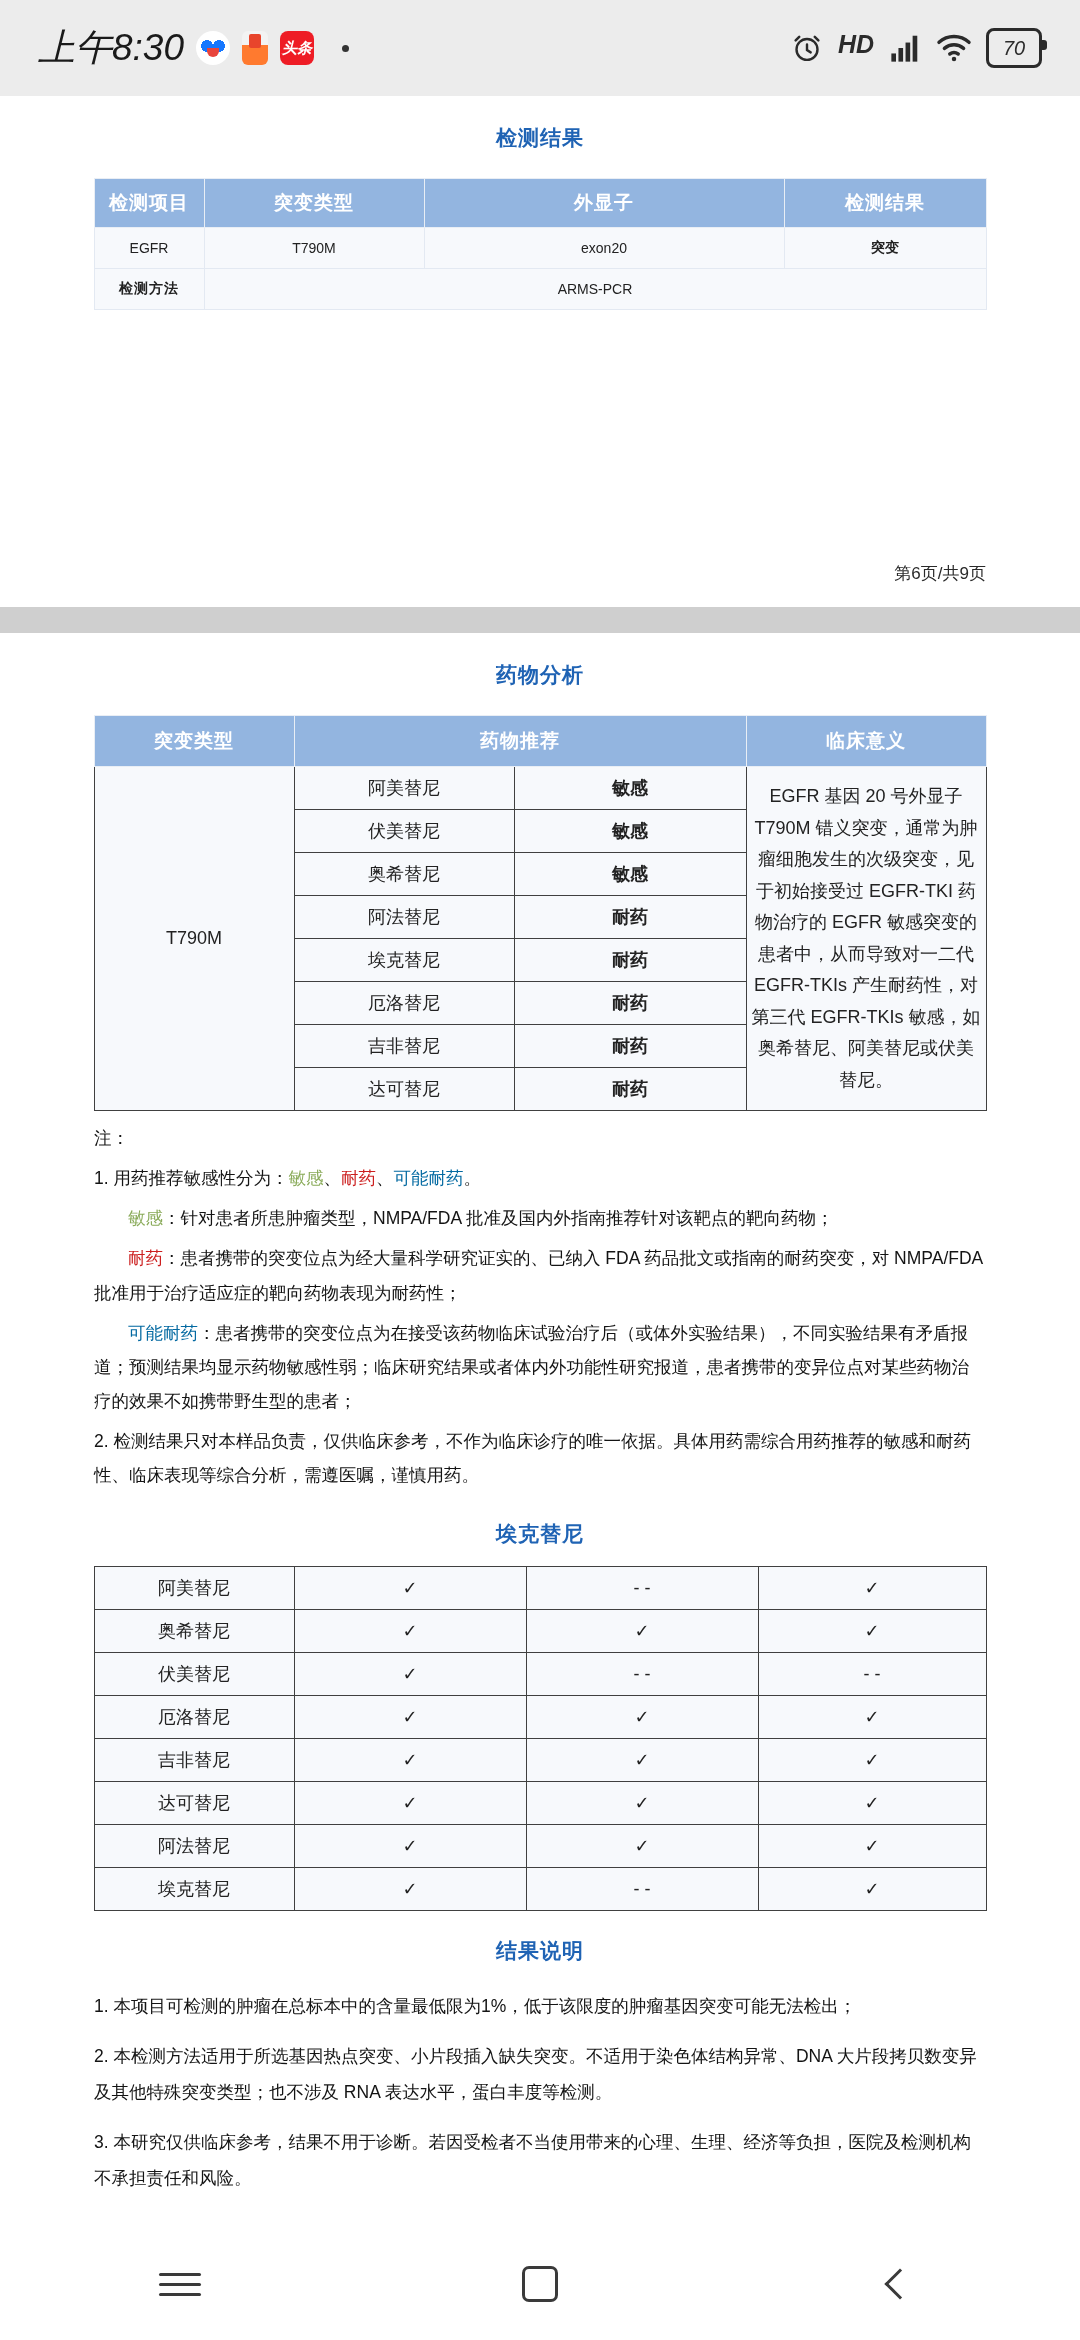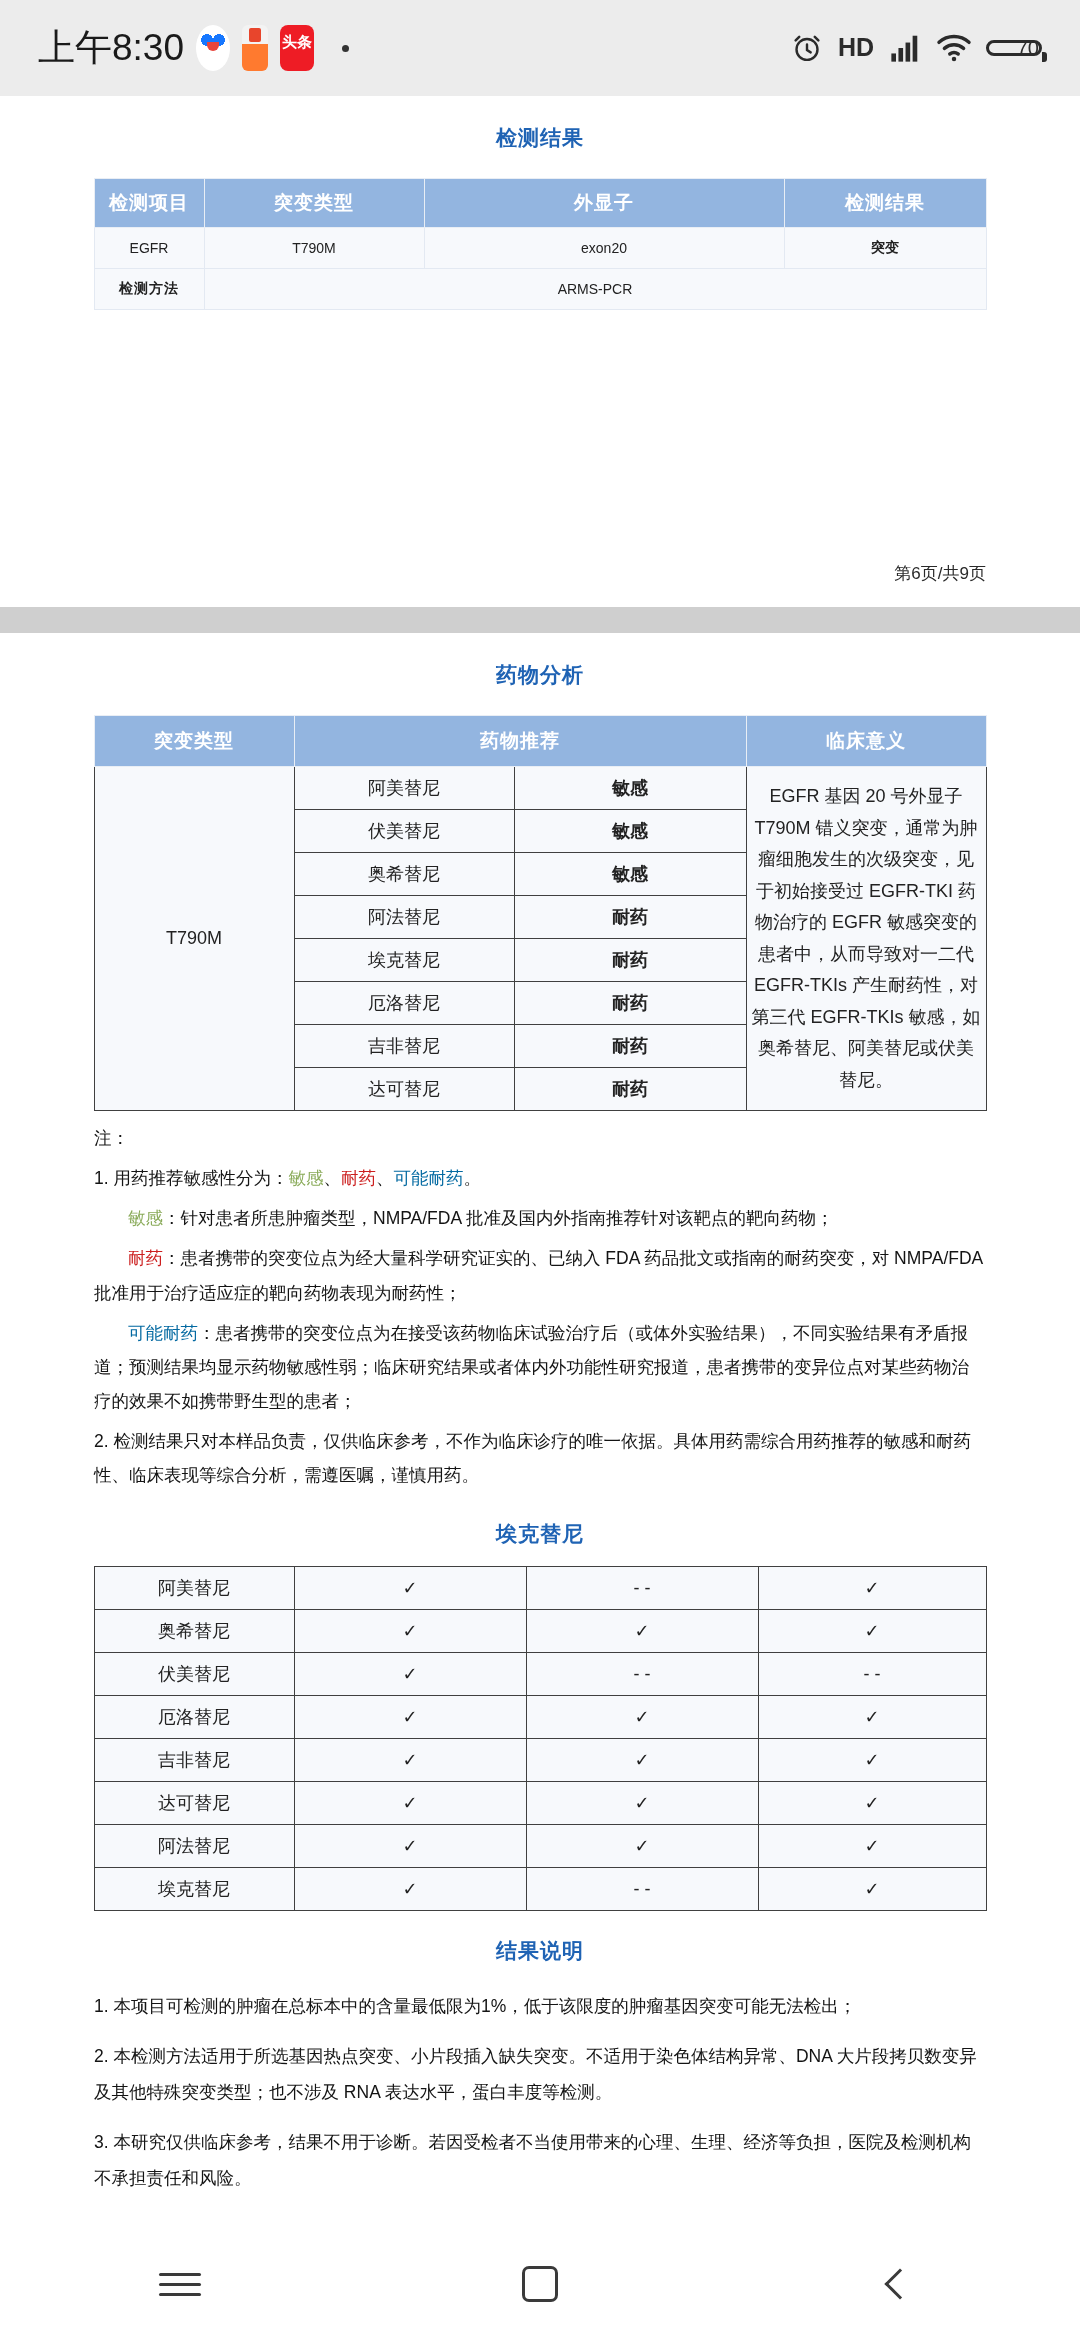--- a/index.html
+++ b/index.html
@@ -9,44 +9,45 @@
     font-family: "Liberation Sans", "DejaVu Sans", sans-serif;
     overflow: hidden;
   }
   .screen { position: relative; width: 1080px; height: 2340px; background: #ffffff; }
 
   
   .status-bar {
     height: 96px; background: #ececec;
     display: flex; align-items: center; justify-content: space-between;
     padding: 0 38px;
+    font-style: italic;
   }
   .status-left { display: flex; align-items: center; gap: 12px; }
   .status-time { font-size: 37px; color: #1a1a1a; letter-spacing: 0px; font-weight: 400; }
-  .ico { width: 34px; height: 46px; display: inline-block; position: relative; border-radius: 8px; }
+  .ico { width: 34px; height: 34px; display: inline-block; position: relative; border-radius: 8px; }
   .ico-alipay { background: #ffffff; border-radius: 50%; }
   .ico-alipay::before {
     content: ""; position: absolute; left: 5px; top: 8px; width: 24px; height: 14px;
     background:
       radial-gradient(circle 6px at 6px 7px, #1677ff 96%, transparent 100%),
       radial-gradient(circle 6px at 18px 7px, #1677ff 96%, transparent 100%);
   }
   .ico-alipay::after {
     content: ""; position: absolute; left: 11px; top: 17px; width: 12px; height: 9px;
     background: #e8453c; border-radius: 0 0 8px 8px;
   }
   .ico-book { background: linear-gradient(#f3f3f3 0 42%, #ff7a2f 42% 100%); border-radius: 6px; width: 26px; }
   .ico-book::before { content:""; position:absolute; left:7px; top:3px; width:12px; height:14px; background:#e8452c; border-radius:2px;}
   .ico-toutiao { background: #ee1c25; color: #fff; font-size: 15px; line-height: 34px; text-align: center; font-weight: 700; }
   .dot-small { width: 7px; height: 7px; border-radius: 50%; background: #333; margin-left: 16px; }
   .status-right { display: flex; align-items: center; gap: 14px; }
   .sr-svg { display: block; }
   .battery {
-    width: 56px; height: 16px; border: 3px solid #2b2b2b; border-radius: 8px;
-    position: relative; display: flex; align-items: center; justify-content: flex-end;
+    width: 56px; height: 40px; border: 3px solid #2b2b2b; border-radius: 8px;
+    position: relative; display: flex; align-items: center; justify-content: center;
   }
   .battery::after { content:""; position:absolute; right:-8px; top:9px; width:5px; height:10px; background:#2b2b2b; border-radius:0 3px 3px 0;}
   .battery span { font-size: 20px; color: #2b2b2b; font-weight: 500; }
 
   
   .page { background: #ffffff; padding: 0 0 0 0; }
   .page-gap { height: 26px; background: #cfcfcf; }
 
   .sec-title {
     text-align: center; color: #1f63b4; font-size: 21px; font-weight: 700;

